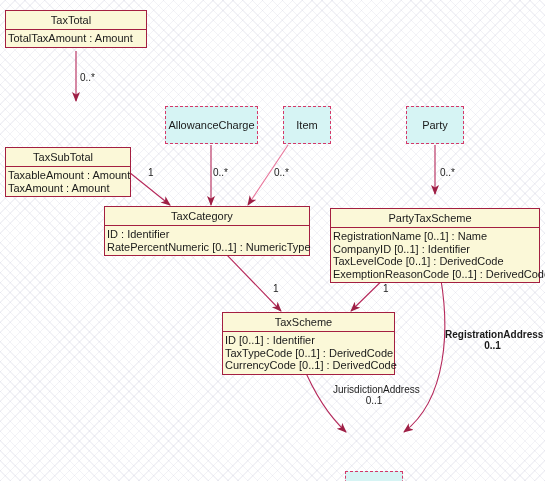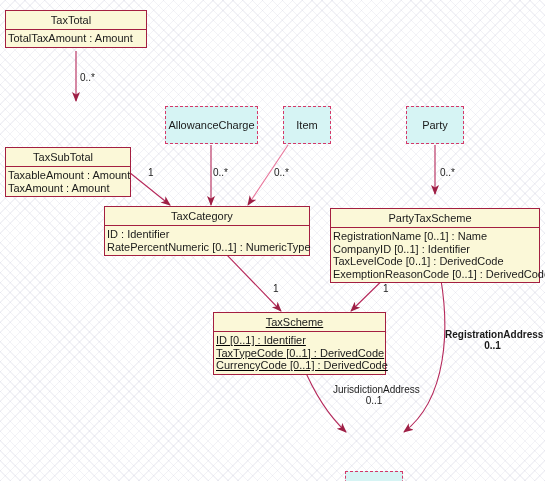--- a/index.html
+++ b/index.html
@@ -168,21 +168,21 @@
   <div class="node classbox" style="left:330px; top:196px; width:210px;margin-top:12px;">
     <div class="title">PartyTaxScheme</div>
     <div class="attrs">
       <div>RegistrationName [0..1] : Name</div>
       <div>CompanyID [0..1] : Identifier</div>
       <div>TaxLevelCode [0..1] : DerivedCode</div>
       <div>ExemptionReasonCode [0..1] : DerivedCode</div>
     </div>
   </div>
 
-  <div class="node classbox" style="left:213px; top:312px; width:173px;text-decoration:underline;">
+  <div class="node classbox" style="left:222px; top:312px; width:173px;">
     <div class="title">TaxScheme</div>
     <div class="attrs">
       <div>ID [0..1] : Identifier</div>
       <div>TaxTypeCode [0..1] : DerivedCode</div>
       <div>CurrencyCode [0..1] : DerivedCode</div>
     </div>
   </div>
 
   <div class="node extbox" style="left:345px; top:431px; width:58px; height:31px;margin-top:40px;">
     <div class="title">Address</div>

